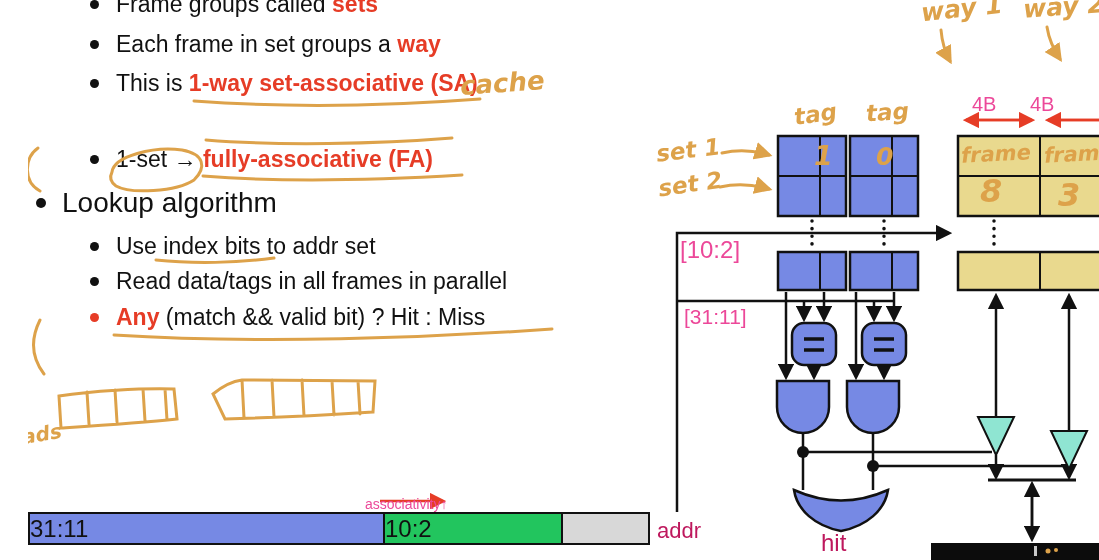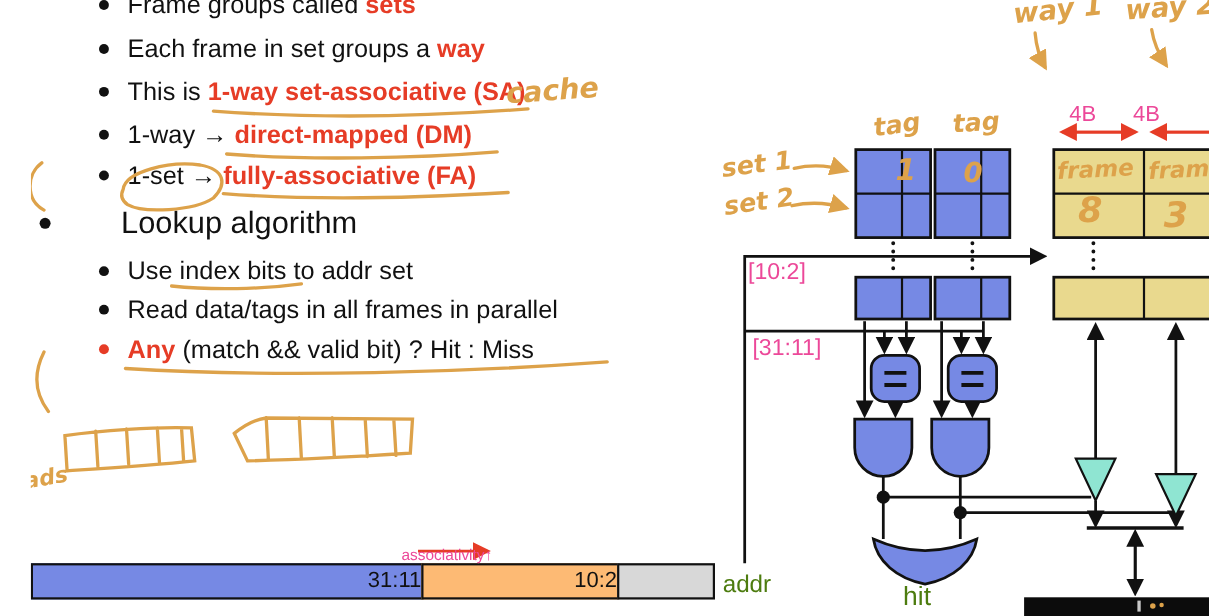--- a/index.html
+++ b/index.html
@@ -1,57 +1,53 @@
 <!DOCTYPE html>
 <html><head>
 <meta charset="utf-8">
 <style>
   html,body{margin:0;padding:0;background:#fff;}
   .slide{position:relative;width:1099px;height:560px;background:#ffffff;overflow:hidden;
          font-family:"Liberation Sans",sans-serif;color:#111;margin-left:28px;}
   
   .line{position:absolute;display:flex;align-items:center;white-space:nowrap;z-index:1;}
   .line.sub{font-size:23px;line-height:28px;}
-  .line.top{font-size:28px;line-height:34px;gap:48px;}
+  .line.top{font-size:28px;line-height:34px;}
   .dot{width:9px;height:9px;border-radius:50%;background:#111;margin-right:17px;flex:0 0 auto;}
   .top .dot{width:10px;height:10px;margin-right:16px;}
   .dot.red{background:#e63c26;}
   .em{color:#e63c26;font-weight:bold;}
   
   svg.layer{position:absolute;left:0;top:0;z-index:2;pointer-events:none;}
   
   .hwt{position:absolute;z-index:3;color:#dda24a;font-family:"DejaVu Sans",sans-serif;
        font-style:italic;font-weight:bold;white-space:nowrap;}
   
   .redlbl{position:absolute;z-index:3;color:#ec4899;white-space:nowrap;}
-  .blklbl{position:absolute;z-index:3;color:#4d7c0f;white-space:nowrap;}
+  .blklbl{position:absolute;z-index:3;color:#be185d;white-space:nowrap;}
   
   .addr-seg{position:absolute;top:512px;height:33px;border:2px solid #111;box-sizing:border-box;
-            display:flex;align-items:center;justify-content:flex-end;font-size:20px;z-index:1;}
+            display:flex;align-items:center;justify-content:flex-start;font-size:24px;z-index:1;}
 </style>
 </head>
 <body>
 
 <div class="slide">
 
   <div class="line sub" style="left:62px;top:-10px">
     <span class="dot"></span>
     <span><span>Frame groups called </span><span class="em">sets</span></span>
   </div>
   <div class="line sub" style="left:62px;top:30px">
     <span class="dot"></span>
     <span><span>Each frame in set groups a </span><span class="em">way</span></span>
   </div>
   <div class="line sub" style="left:62px;top:69px">
     <span class="dot"></span>
     <span><span>This is </span><span class="em">1-way set-associative (SA)</span></span>
-  </div>
-  <div class="line sub" style="left:62px;top:108px">
-    <span class="dot"></span>
-    <span><span>1-way → </span><span class="em">direct-mapped (DM)</span></span>
   </div>
   <div class="line sub" style="left:62px;top:145px">
     <span class="dot"></span>
     <span><span>1-set → </span><span class="em">fully-associative (FA)</span></span>
   </div>
   <div class="line top" style="left:8px;top:186px">
     <span class="dot"></span>
     <span>Lookup algorithm</span>
   </div>
   <div class="line sub" style="left:62px;top:232px">
@@ -204,32 +200,32 @@
   <div class="hwt" style="left:630px;top:171px;font-size:23px;transform:rotate(-8deg)">set 2</div>
   <div class="hwt" style="left:933px;top:142px;font-size:21px;transform:rotate(-3deg)">frame</div>
   <div class="hwt" style="left:1016px;top:142px;font-size:21px;transform:rotate(-3deg)">frame</div>
   <div class="hwt" style="left:786px;top:140px;font-size:27px">1</div>
   <div class="hwt" style="left:848px;top:142px;font-size:25px">0</div>
   <div class="hwt" style="left:952px;top:172px;font-size:32px">8</div>
   <div class="hwt" style="left:1030px;top:176px;font-size:32px">3</div>
   <div class="hwt" style="left:1088px;top:188px;font-size:23px">a</div>
   <div class="hwt" style="left:-6px;top:422px;font-size:20px;transform:rotate(-10deg)">ads</div>
 
-  <div class="redlbl" style="left:652px;top:236px;font-size:21px">[10:2]</div>
+  <div class="redlbl" style="left:652px;top:236px;font-size:24px">[10:2]</div>
   <div class="redlbl" style="left:656px;top:305px;font-size:21px">[31:11]</div>
   <div class="redlbl" style="left:944px;top:93px;font-size:20px">4B</div>
   <div class="redlbl" style="left:1002px;top:93px;font-size:20px">4B</div>
   <div class="redlbl" style="left:337px;top:496px;font-size:14px">associativity↑</div>
 
   <div class="blklbl" style="left:629px;top:518px;font-size:22px">addr</div>
   <div class="blklbl" style="left:793px;top:529px;font-size:24px">hit</div>
 
   <div class="addr-seg" style="left:0;width:357px;background:#7689e4">
       <span>31:11</span>
     </div>
-  <div class="addr-seg" style="left:355px;width:180px;background:#fdba74">
+  <div class="addr-seg" style="left:355px;width:180px;background:#22c55e">
       <span>10:2</span>
     </div>
   <div class="addr-seg" style="left:533px;width:89px;background:#d8d8d8">
       <span></span>
     </div>
 
 </div>
 
 </body></html>

